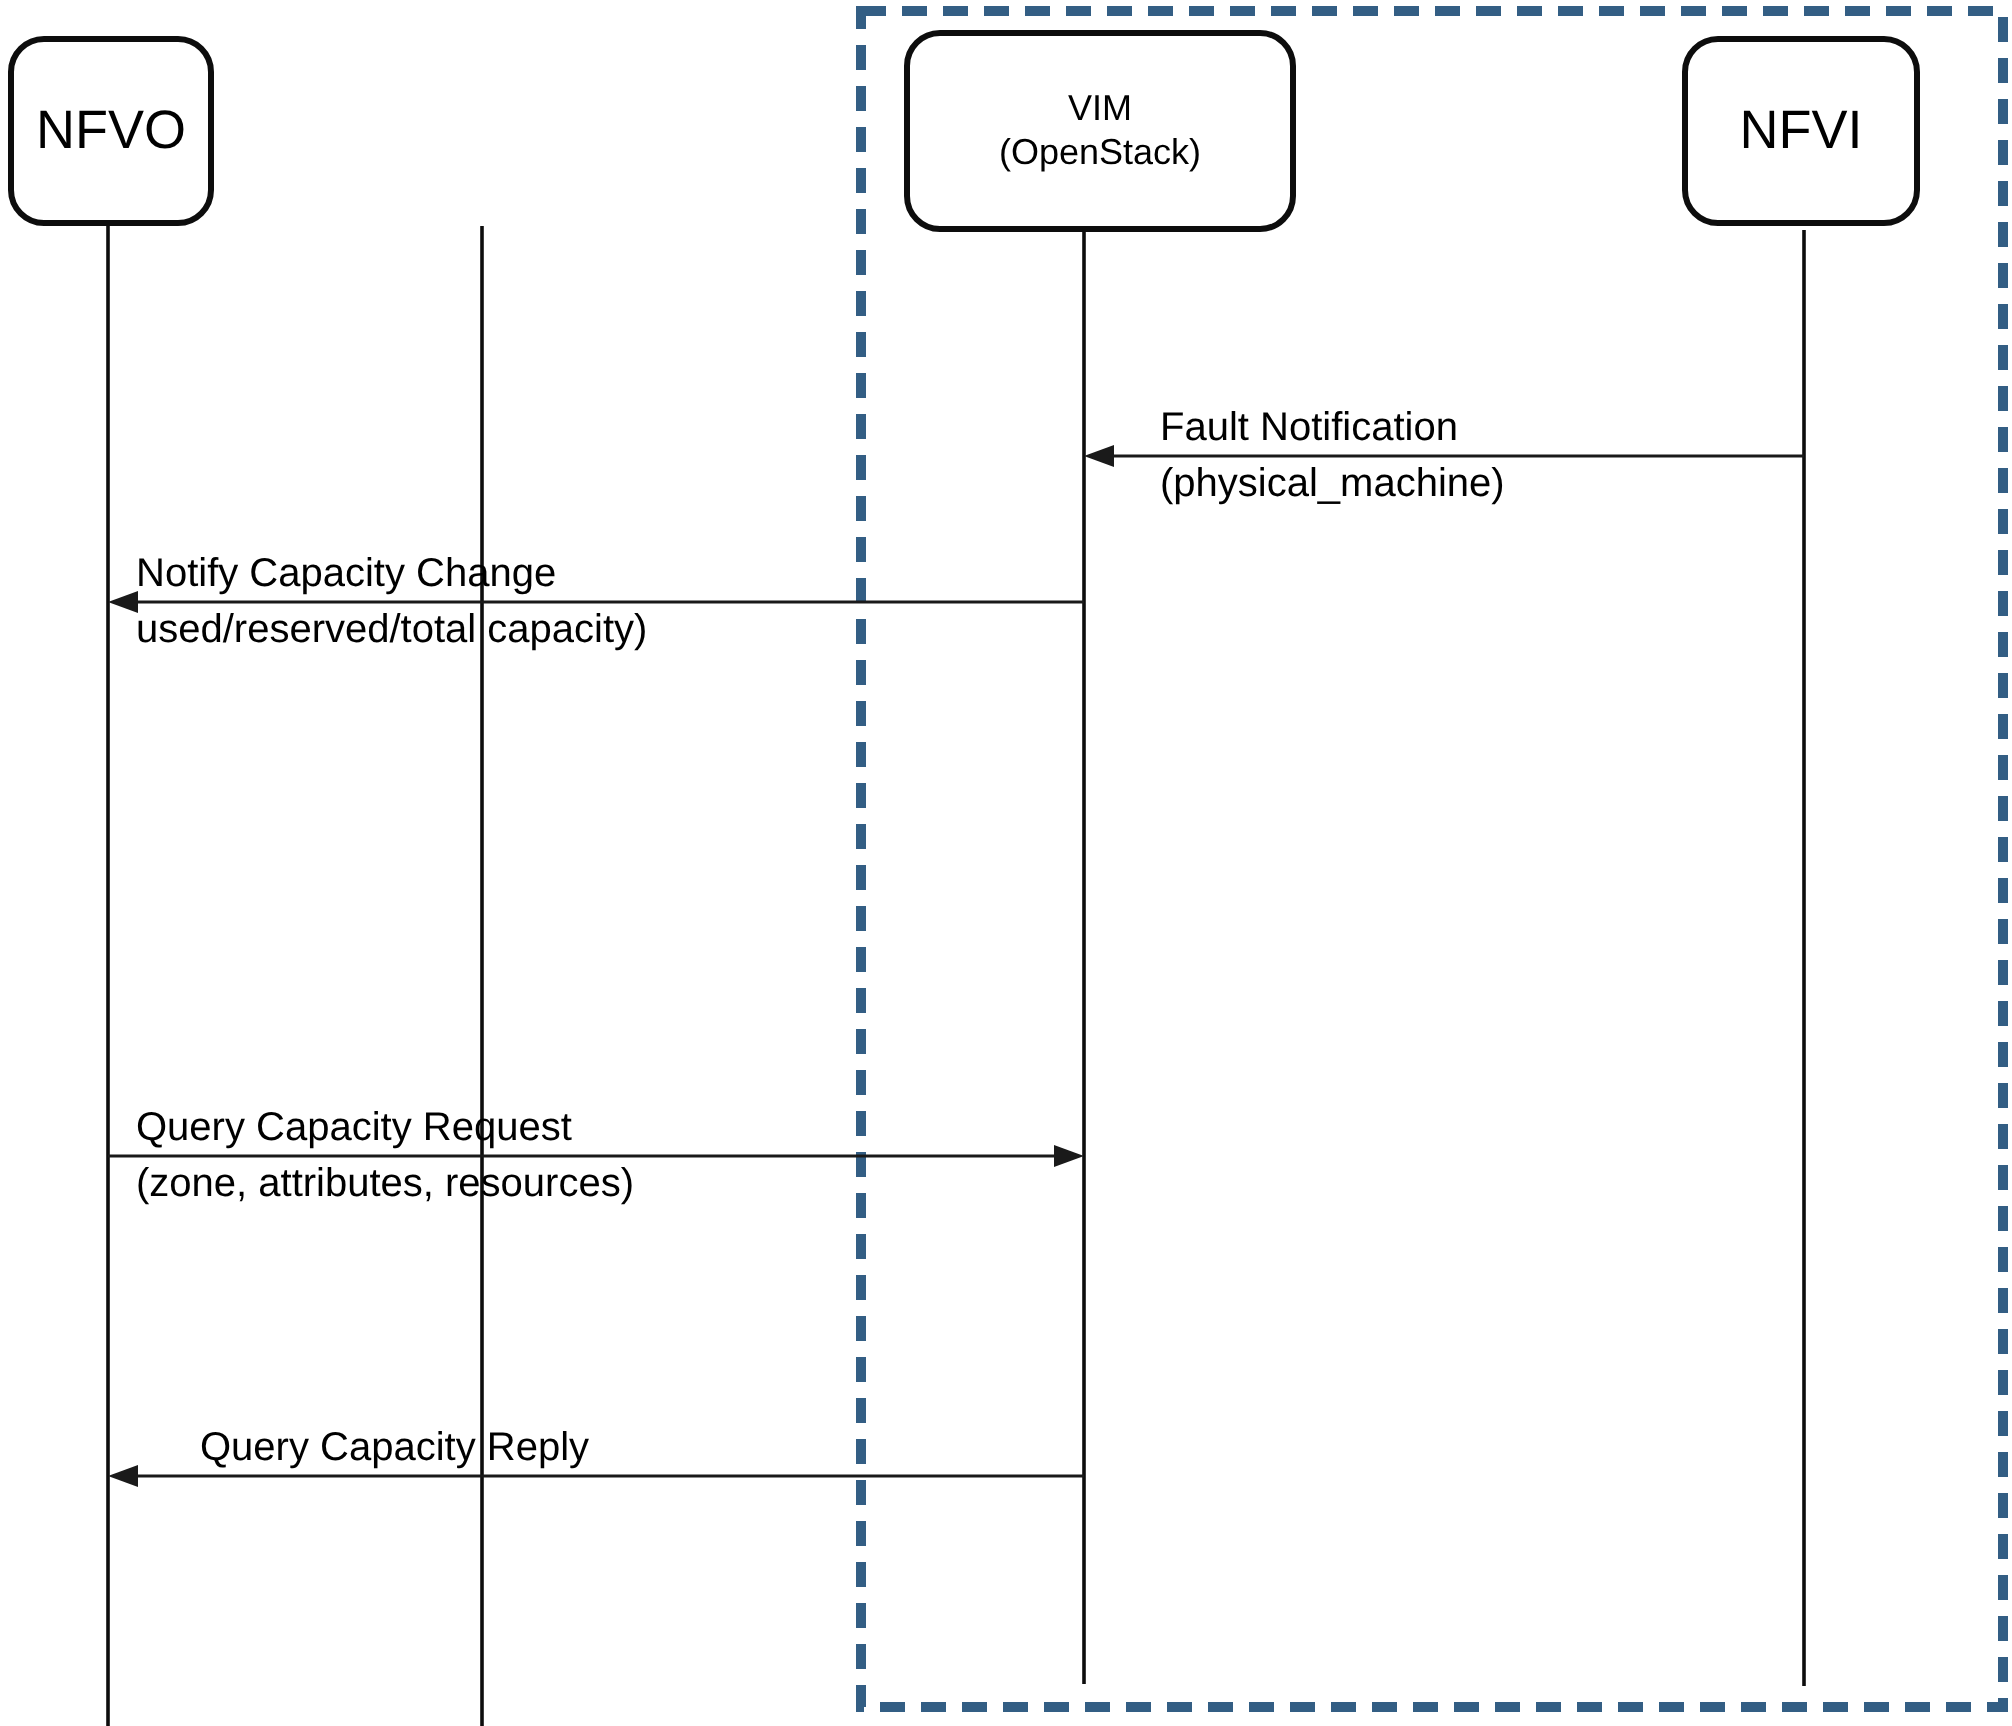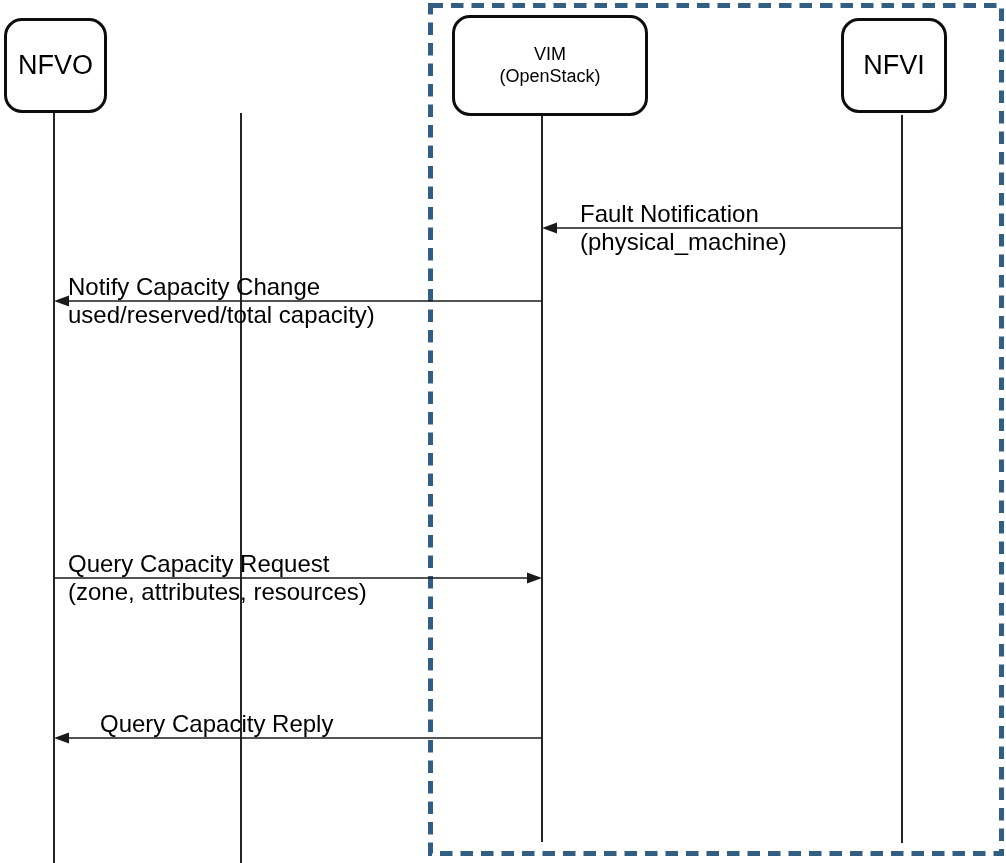--- a/index.html
+++ b/index.html
@@ -36,25 +36,25 @@
     align-items: center;
     justify-content: center;
     font-size: 27px;
     line-height: 1.18;
     text-align: center;
     z-index: 2;
   }
   .actor-nfvo { left: 4px;   width: 103px; }
   .actor-vnfm { left: 183px; width: 123px; }
   .actor-vim  { left: 452px; width: 196px; top: 15px; height: 101px; font-size: 18px; }
-  .actor-nfvi { left: 841px; width: 106px; }
+  .actor-nfvi { left: 841px; width: 119px; }
 
   .msg-label {
     position: absolute;
-    font-size: 24px;
+    font-size: 20px;
     line-height: 28px;
     white-space: nowrap;
     z-index: 2;
   }
   .lbl-fault   { left: 580px; top: 200px; }
   .lbl-notify  { left: 68px;  top: 273px; }
   .lbl-request { left: 68px;  top: 550px; }
   .lbl-reply   { left: 100px; top: 710px; }
   .lbl-reply .params { margin-left: -8px; }
 </style>

